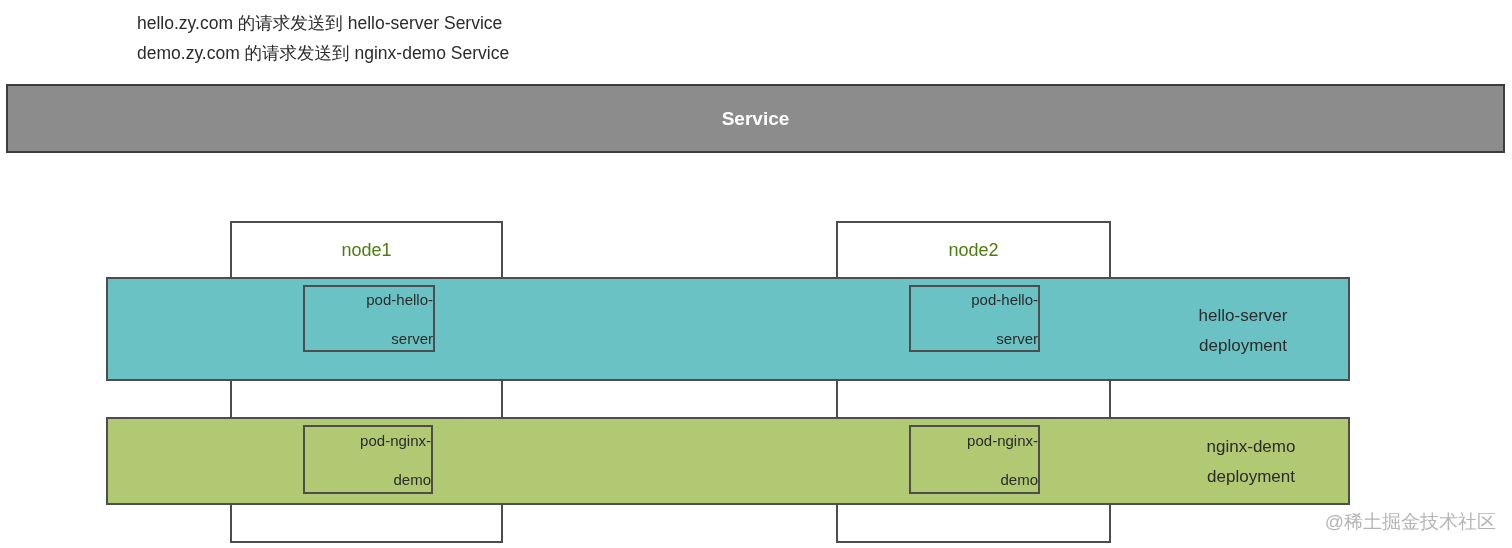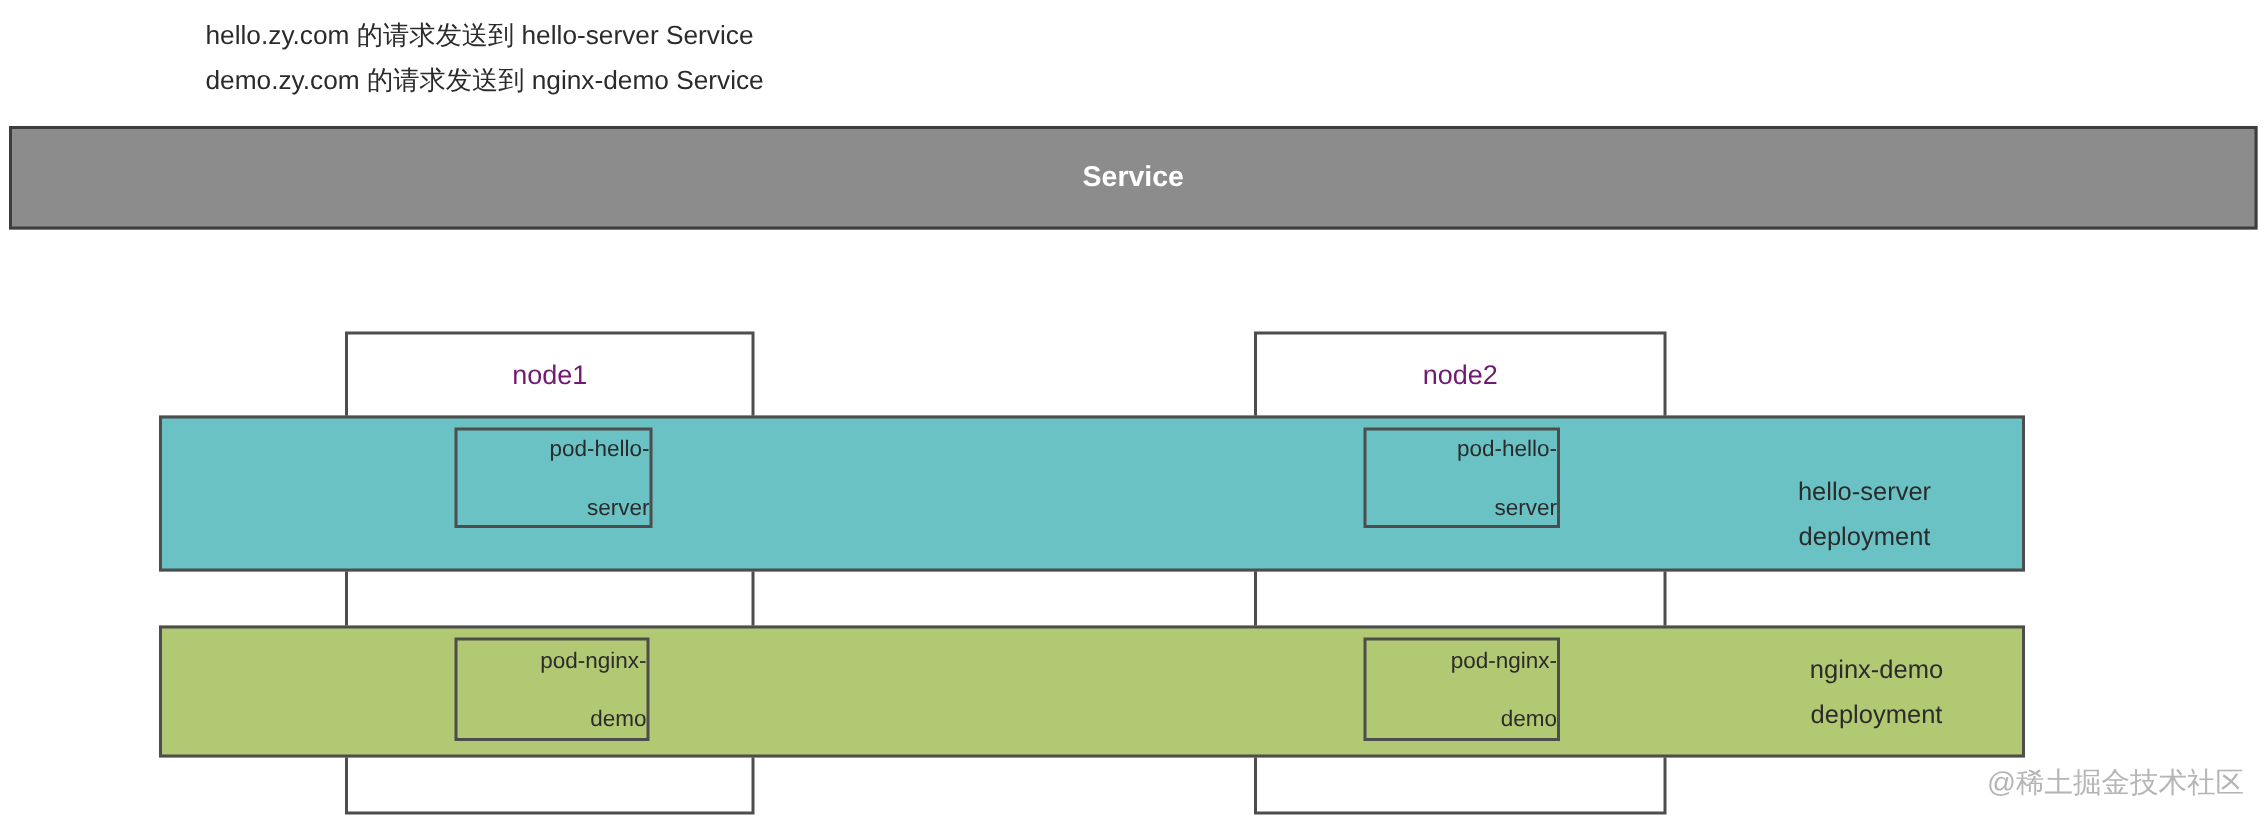--- a/index.html
+++ b/index.html
@@ -47,21 +47,21 @@
     background: #ffffff;
     border: 2px solid #4d4d4d;
     z-index: 1;
   }
   .node-box.n1 { left: 230px; width: 273px; }
   .node-box.n2 { left: 836px; width: 275px; }
   .node-box .node-label {
     height: 54px;
     display: flex; align-items: center; justify-content: center;
     font-size: 18px;
-    color: #701a75;
+    color: #4d7c0f;
   }
 
   
   .deploy-band {
     left: 106px;
     width: 1244px;
     border: 2px solid #4d4d4d;
     z-index: 2;
   }
   .deploy-band.hello { top: 277px; height: 104px; background: #6bc2c4; }
@@ -87,21 +87,21 @@
 
   
   .deploy-label {
     width: 200px;
     text-align: center;
     font-size: 17px;
     line-height: 30px;
     color: #2b2b2b;
     z-index: 3;
   }
-  .deploy-label.hello { left: 1143px; top: 301px; margin-top: 12px; }
+  .deploy-label.hello { left: 1143px; top: 301px; }
   .deploy-label.nginx { left: 1151px; top: 432px; }
 
   
   .watermark {
     right: 16px; top: 509px;
     font-size: 19px;
     color: #b5b5b5;
     z-index: 4;
   }
 </style>

